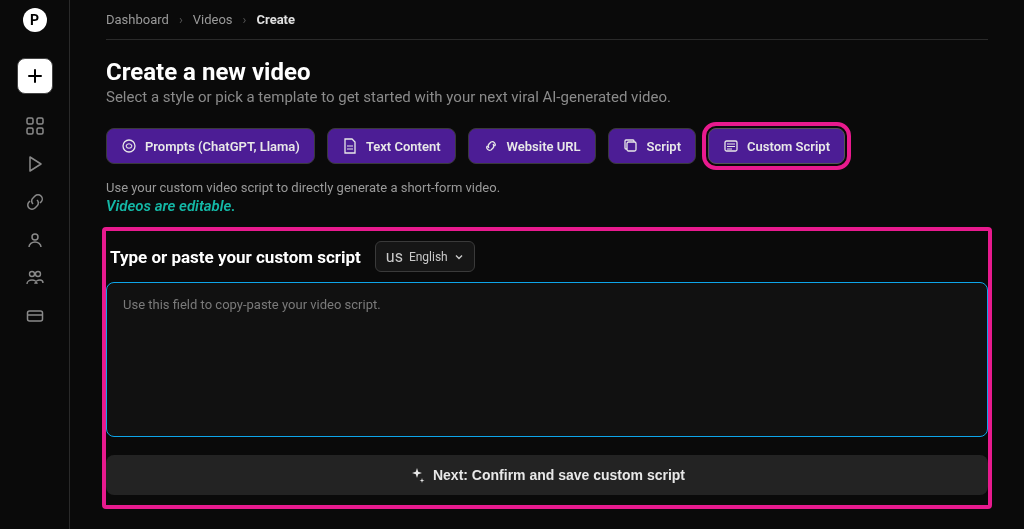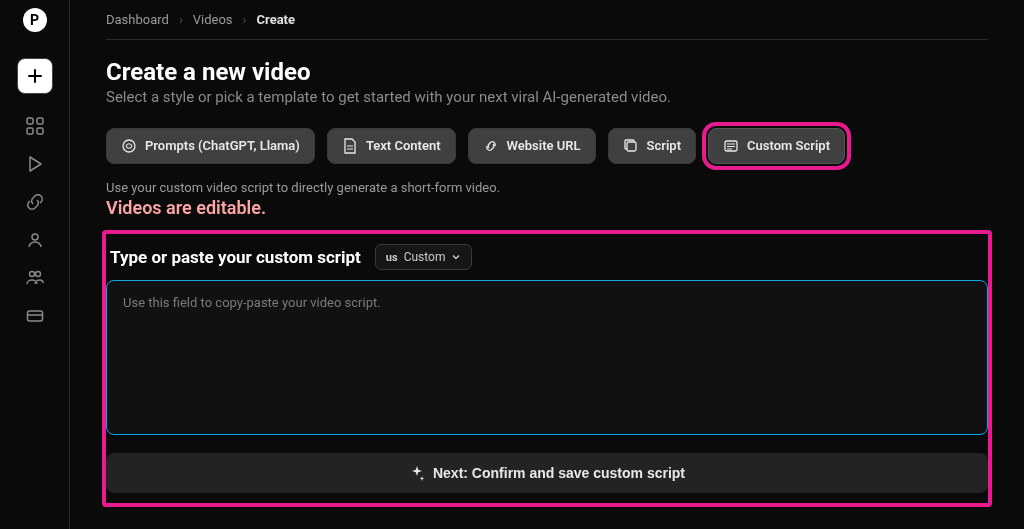--- a/index.html
+++ b/index.html
@@ -50,57 +50,57 @@
     padding-bottom: 12px;
     border-bottom: 1px solid #2a2a2a;
     margin-bottom: 18px;
   }
   .breadcrumb .sep { color: #555; }
   .breadcrumb .current { color: #e0e0e0; font-weight: bold; }
   .title { font-size: 24px; font-weight: 700; color: #fff; margin-bottom: 2px; }
   .subtitle { font-size: 15px; color: #8a8a8a; margin-bottom: 22px; }
   .tabs { display: flex; gap: 12px; align-items: center; margin-bottom: 16px; }
   .tab {
-    display: flex; gap: 8px;
+    display: flex; align-items: center; gap: 8px;
     border: 1px solid #3a3a3a;
     border-radius: 8px;
     padding: 9px 14px;
     font-size: 13px;
     font-weight: 600;
     color: #e8e8e8;
     cursor: pointer;
-    background: #404040;
+    background: #4c1d95;
   }
   .tab .tab-icon { width: 16px; height: 16px; display:flex; align-items:center; justify-content:center;}
   .tab.highlighted {
     outline: 4px solid #e81a8e;
     outline-offset: 2px;
   }
   .tab.active { border-color: #555; }
   .description { color: #9a9a9a; font-size: 13px; margin-bottom: 2px; }
-  .editable { color: #fca5a5; font-size: 18px; font-weight: 600; margin-bottom: 8px;}
+  .editable { color: #14b8a6; font-size: 15px; font-style: italic; font-weight: 600; margin-bottom: 8px;}
   .script-panel {
     border: 4px solid #e81a8e;
     border-radius: 4px;
     padding: 10px 0 10px 0;
     margin: 12px -4px;
   }
   .script-header { display: flex; align-items: center; gap: 14px; margin-bottom: 10px; padding: 0 4px;}
   .script-title { font-size: 17px; font-weight: 700; color: #fff; }
   .lang-select {
     border: 1px solid #3a3a3a;
     border-radius: 6px;
     padding: 5px 10px;
     display: flex; align-items: center; gap: 6px;
     font-size: 12px;
     color: #c9c9c9;
     cursor: pointer;
     background: #161616;
   }
-  .lang-flag { font-size: 11px; font-weight: 700; text-transform: lowercase; }
+  .lang-flag { font-size: 16px; font-weight: 400; text-transform: lowercase; }
   .script-textarea {
     width: 100%;
     height: 155px;
     border: 1px solid #0ea5e9;
     border-radius: 8px;
     background: #111;
     color: #c9c9c9;
     font-family: inherit;
     font-size: 13px;
     padding: 14px 16px;
@@ -236,21 +236,21 @@
     </div>
 
     <p class="description">Use your custom video script to directly generate a short-form video.</p>
     <p class="editable">Videos are editable.</p>
 
     <div class="script-panel">
       <div class="script-header">
         <div class="script-title">Type or paste your custom script</div>
         <div class="lang-select">
           <span class="lang-flag">us</span>
-          <span>Custom</span>
+          <span>English</span>
           <svg class="chev" width="10" height="10" viewBox="0 0 10 10">
               <path d="M2 3.5l3 3 3-3" stroke="#c9c9c9" stroke-width="1.4" fill="none"></path>
             </svg>
         </div>
       </div>
       <textarea class="script-textarea" placeholder="Use this field to copy-paste your video script." style=""></textarea>
       <button class="next-btn">
         <svg width="16" height="16" viewBox="0 0 16 16">
             <path d="M8 1l1.2 3.8L13 6l-3.8 1.2L8 11l-1.2-3.8L3 6l3.8-1.2L8 1zM13 11l.6 1.9 1.9.6-1.9.6L13 16l-.6-1.9-1.9-.6 1.9-.6L13 11z" fill="#e8e8e8"></path>
           </svg>

